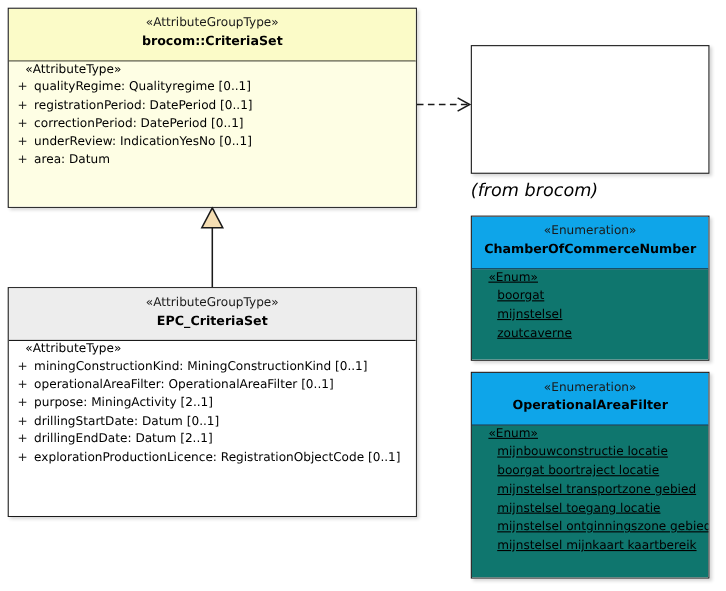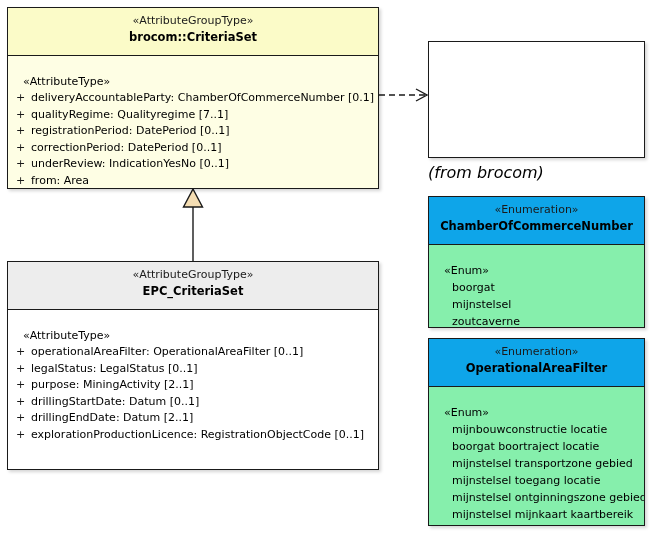--- a/index.html
+++ b/index.html
@@ -47,21 +47,21 @@
   .class-name {
     display: block;
     font-size: 11.5px;
     font-weight: bold;
     color: #000000;
     white-space: nowrap;
     margin-top: 1px;
   }
   .uml-body {
     box-sizing: border-box;
-    padding: 19px 4px 6px 4px;
+    padding: 0 4px 6px 4px;
   }
   .group-stereo {
     display: block;
     padding-left: 11px;
     margin-bottom: 2px;
     font-size: 11px;
     white-space: nowrap;
   }
   .attr-row {
     display: block;
@@ -92,21 +92,21 @@
   
   .box-yellow .uml-header { background: #fbfbc8; }
   .box-yellow .uml-body   { background: #fefee4; }
 
   
   .box-gray .uml-header { background: #ededed; }
   .box-gray .uml-body   { background: #ffffff; }
 
   
   .box-green .uml-header { background: #0ea5e9; }
-  .box-green .uml-body   { background: #86efac; }
+  .box-green .uml-body   { background: #0f766e; text-decoration: underline; }
 
   .caption {
     position: absolute;
     font-size: 16px;
     font-style: italic;
     text-align: left;
     white-space: nowrap;
     color: #000000;
   }
 
@@ -157,53 +157,50 @@
 
   <div class="uml-box box-yellow" id="box-criteriaset">
     <div class="uml-header">
       <span class="stereotype">«AttributeGroupType»</span>
       <span class="class-name">brocom::CriteriaSet</span>
     </div>
     <div class="uml-body">
       <span class="group-stereo">«AttributeType»</span>
 
       <div class="attr-row">
-        <span class="attr-vis">+</span><span class="attr-text">deliveryAccountableParty: ChamberOfCommerceNumber [0.1]</span>
-      </div>
-      <div class="attr-row">
-        <span class="attr-vis">+</span><span class="attr-text">qualityRegime: Qualityregime [7..1]</span>
+        <span class="attr-vis">+</span><span class="attr-text">qualityRegime: Qualityregime [0..1]</span>
       </div>
       <div class="attr-row">
         <span class="attr-vis">+</span><span class="attr-text">registrationPeriod: DatePeriod [0..1]</span>
       </div>
       <div class="attr-row">
         <span class="attr-vis">+</span><span class="attr-text">correctionPeriod: DatePeriod [0..1]</span>
       </div>
       <div class="attr-row">
         <span class="attr-vis">+</span><span class="attr-text">underReview: IndicationYesNo [0..1]</span>
       </div>
       <div class="attr-row">
-        <span class="attr-vis">+</span><span class="attr-text">from: Area</span>
+        <span class="attr-vis">+</span><span class="attr-text">area: Datum</span>
       </div>
     </div>
   </div>
 
   <div class="uml-box box-gray" id="box-epc">
     <div class="uml-header">
       <span class="stereotype">«AttributeGroupType»</span>
       <span class="class-name">EPC_CriteriaSet</span>
     </div>
     <div class="uml-body">
       <span class="group-stereo">«AttributeType»</span>
 
       <div class="attr-row">
+        <span class="attr-vis">+</span><span class="attr-text">miningConstructionKind: MiningConstructionKind [0..1]</span>
+      </div>
+      <div class="attr-row">
         <span class="attr-vis">+</span><span class="attr-text">operationalAreaFilter: OperationalAreaFilter [0..1]</span>
-      </div>
-      <div class="attr-row">
-        <span class="attr-vis">+</span><span class="attr-text">legalStatus: LegalStatus [0..1]</span>
       </div>
       <div class="attr-row">
         <span class="attr-vis">+</span><span class="attr-text">purpose: MiningActivity [2..1]</span>
       </div>
       <div class="attr-row">
         <span class="attr-vis">+</span><span class="attr-text">drillingStartDate: Datum [0..1]</span>
       </div>
       <div class="attr-row">
         <span class="attr-vis">+</span><span class="attr-text">drillingEndDate: Datum [2..1]</span>
       </div>

